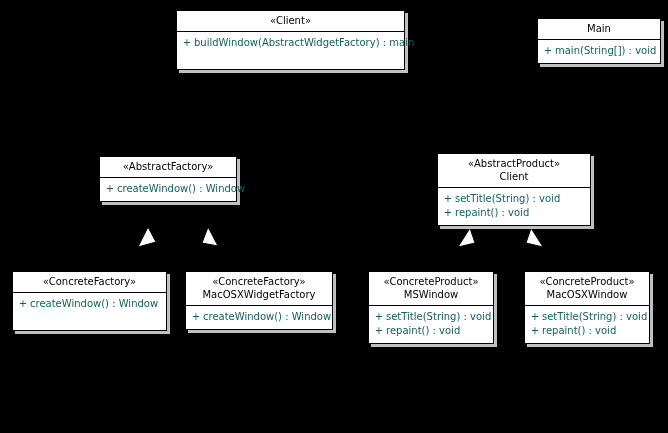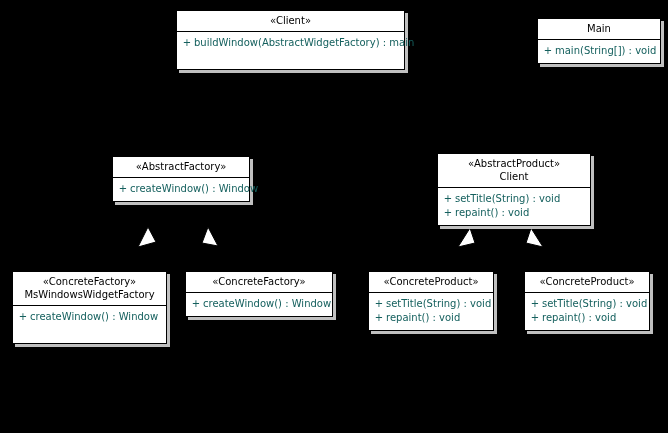--- a/index.html
+++ b/index.html
@@ -147,21 +147,21 @@
       <span class="class-name">Main</span>
     </div>
     <div class="uml-members">
       <div class="member-row">
         <span class="vis">+</span>
         <span class="sig">main(String[]) : void</span>
       </div>
     </div>
   </div>
 
-  <div class="uml-class" style="left:112px; top:156px; width:138px;">
+  <div class="uml-class" style="left:99px; top:156px; width:138px;">
     <div class="uml-header">
       <span class="stereotype">«AbstractFactory»</span>
     </div>
     <div class="uml-members">
       <div class="member-row">
         <span class="vis">+</span>
         <span class="sig">createWindow() : Window</span>
       </div>
     </div>
   </div>
@@ -179,62 +179,64 @@
       <div class="member-row">
         <span class="vis">+</span>
         <span class="sig">repaint() : void</span>
       </div>
     </div>
   </div>
 
   <div class="uml-class" style="left:12px; top:271px; width:155px;">
     <div class="uml-header">
       <span class="stereotype">«ConcreteFactory»</span>
-      <span class="class-name">MsWindowsWidgetFactory</span>
     </div>
     <div class="uml-members">
       <div class="member-row">
         <span class="vis">+</span>
         <span class="sig">createWindow() : Window</span>
       </div>
       <div class="uml-filler"></div>
     </div>
   </div>
 
   <div class="uml-class" style="left:185px; top:271px; width:148px;">
     <div class="uml-header">
       <span class="stereotype">«ConcreteFactory»</span>
+      <span class="class-name">MacOSXWidgetFactory</span>
     </div>
     <div class="uml-members">
       <div class="member-row">
         <span class="vis">+</span>
         <span class="sig">createWindow() : Window</span>
       </div>
     </div>
   </div>
 
   <div class="uml-class" style="left:368px; top:271px; width:126px;">
     <div class="uml-header">
       <span class="stereotype">«ConcreteProduct»</span>
+      <span class="class-name">MSWindow</span>
     </div>
     <div class="uml-members">
       <div class="member-row">
         <span class="vis">+</span>
         <span class="sig">setTitle(String) : void</span>
       </div>
       <div class="member-row">
         <span class="vis">+</span>
         <span class="sig">repaint() : void</span>
       </div>
     </div>
   </div>
 
   <div class="uml-class" style="left:524px; top:271px; width:126px;">
     <div class="uml-header">
       <span class="stereotype">«ConcreteProduct»</span>
+      <span class="class-name">MacOSXWindow</span>
     </div>
     <div class="uml-members">
       <div class="member-row">
         <span class="vis">+</span>
         <span class="sig">setTitle(String) : void</span>
       </div>
       <div class="member-row">
         <span class="vis">+</span>
         <span class="sig">repaint() : void</span>
       </div>

